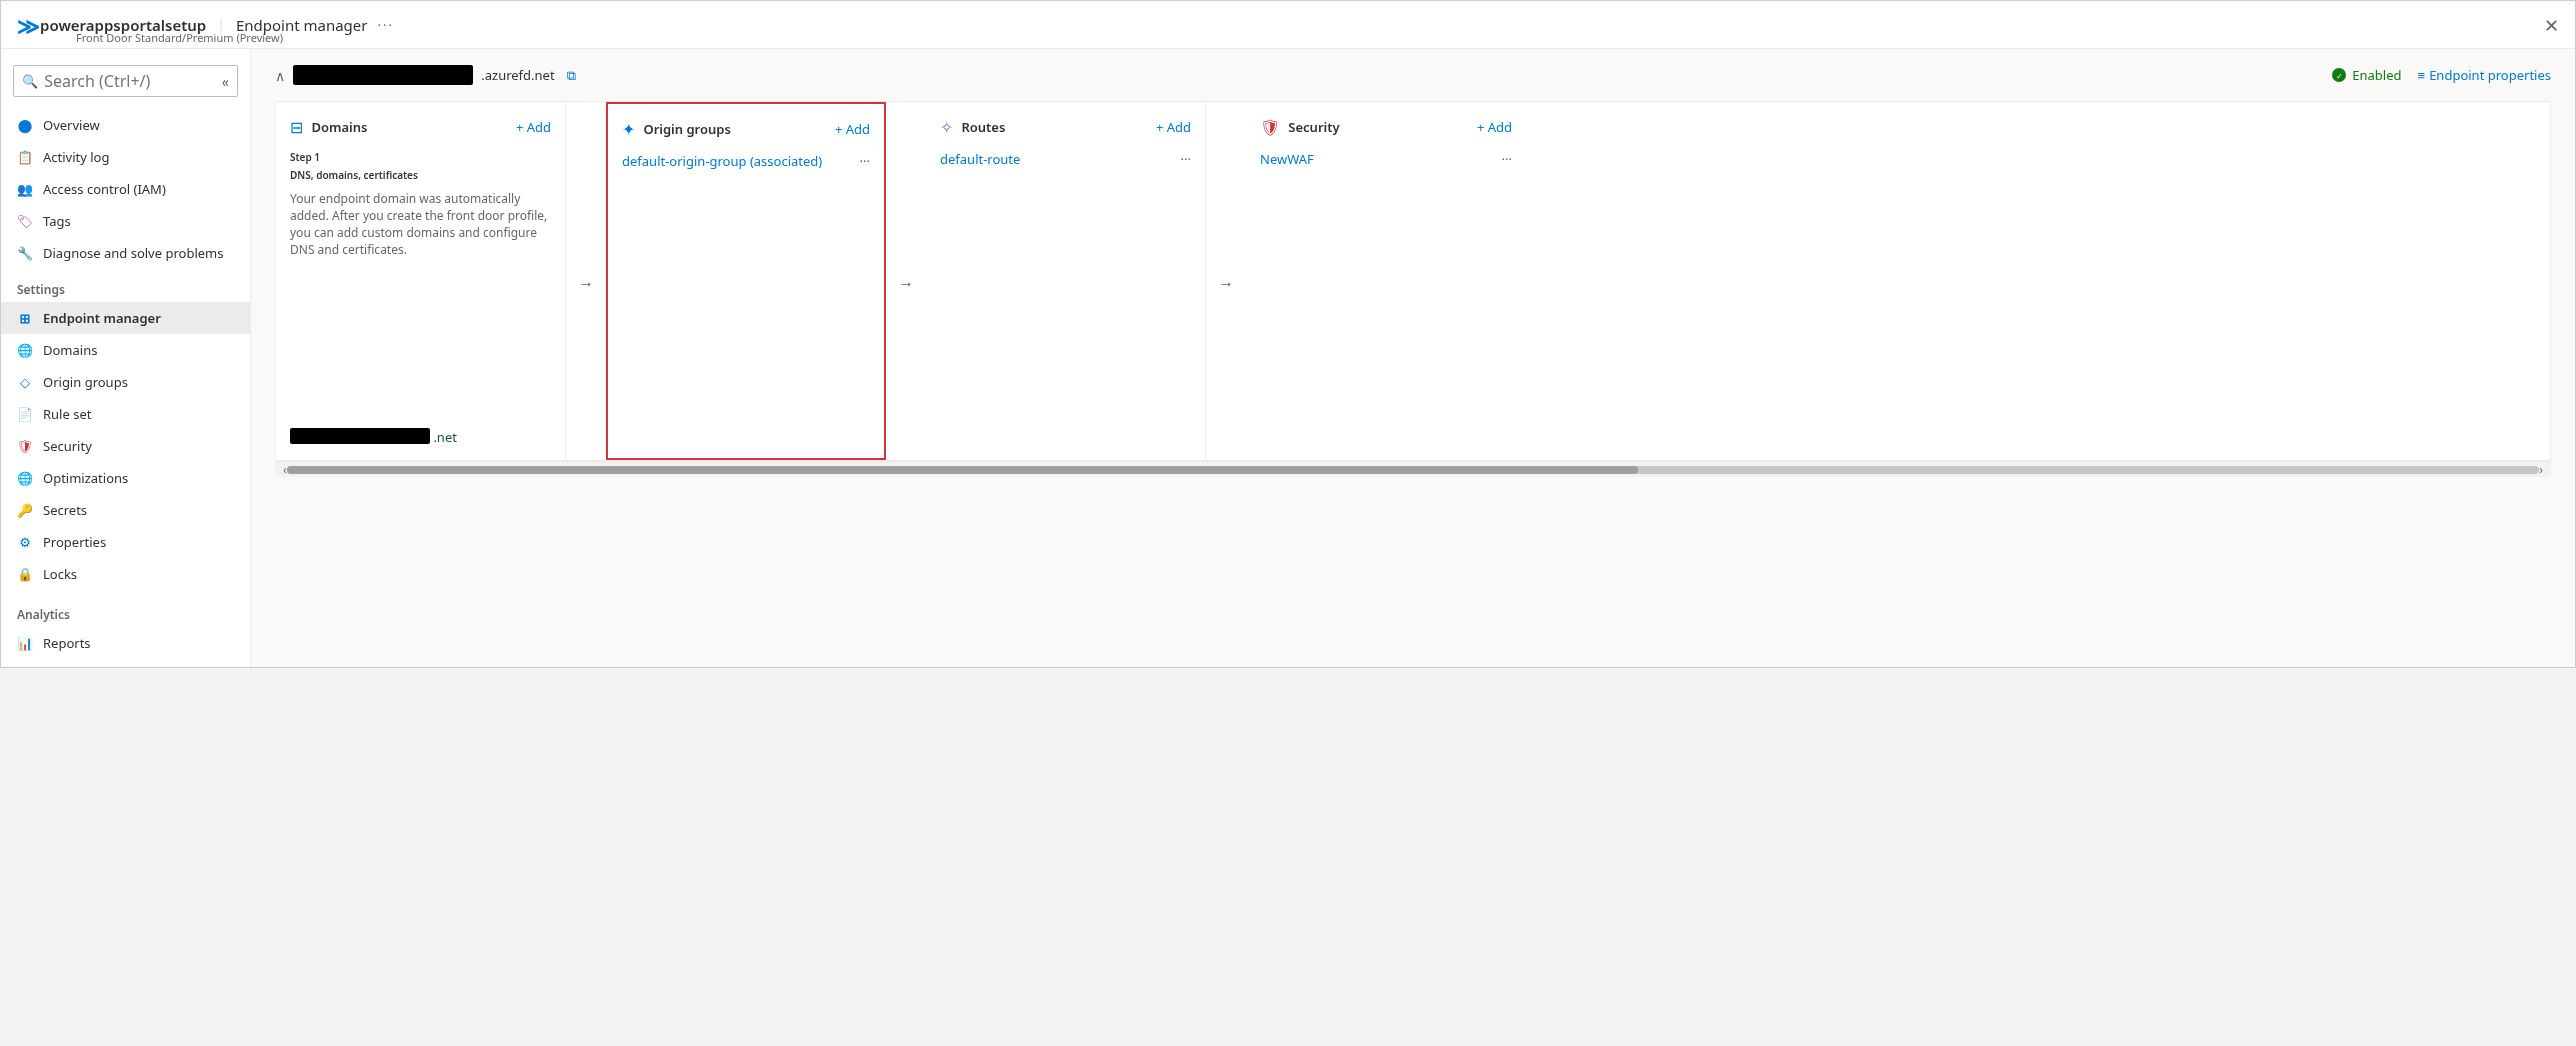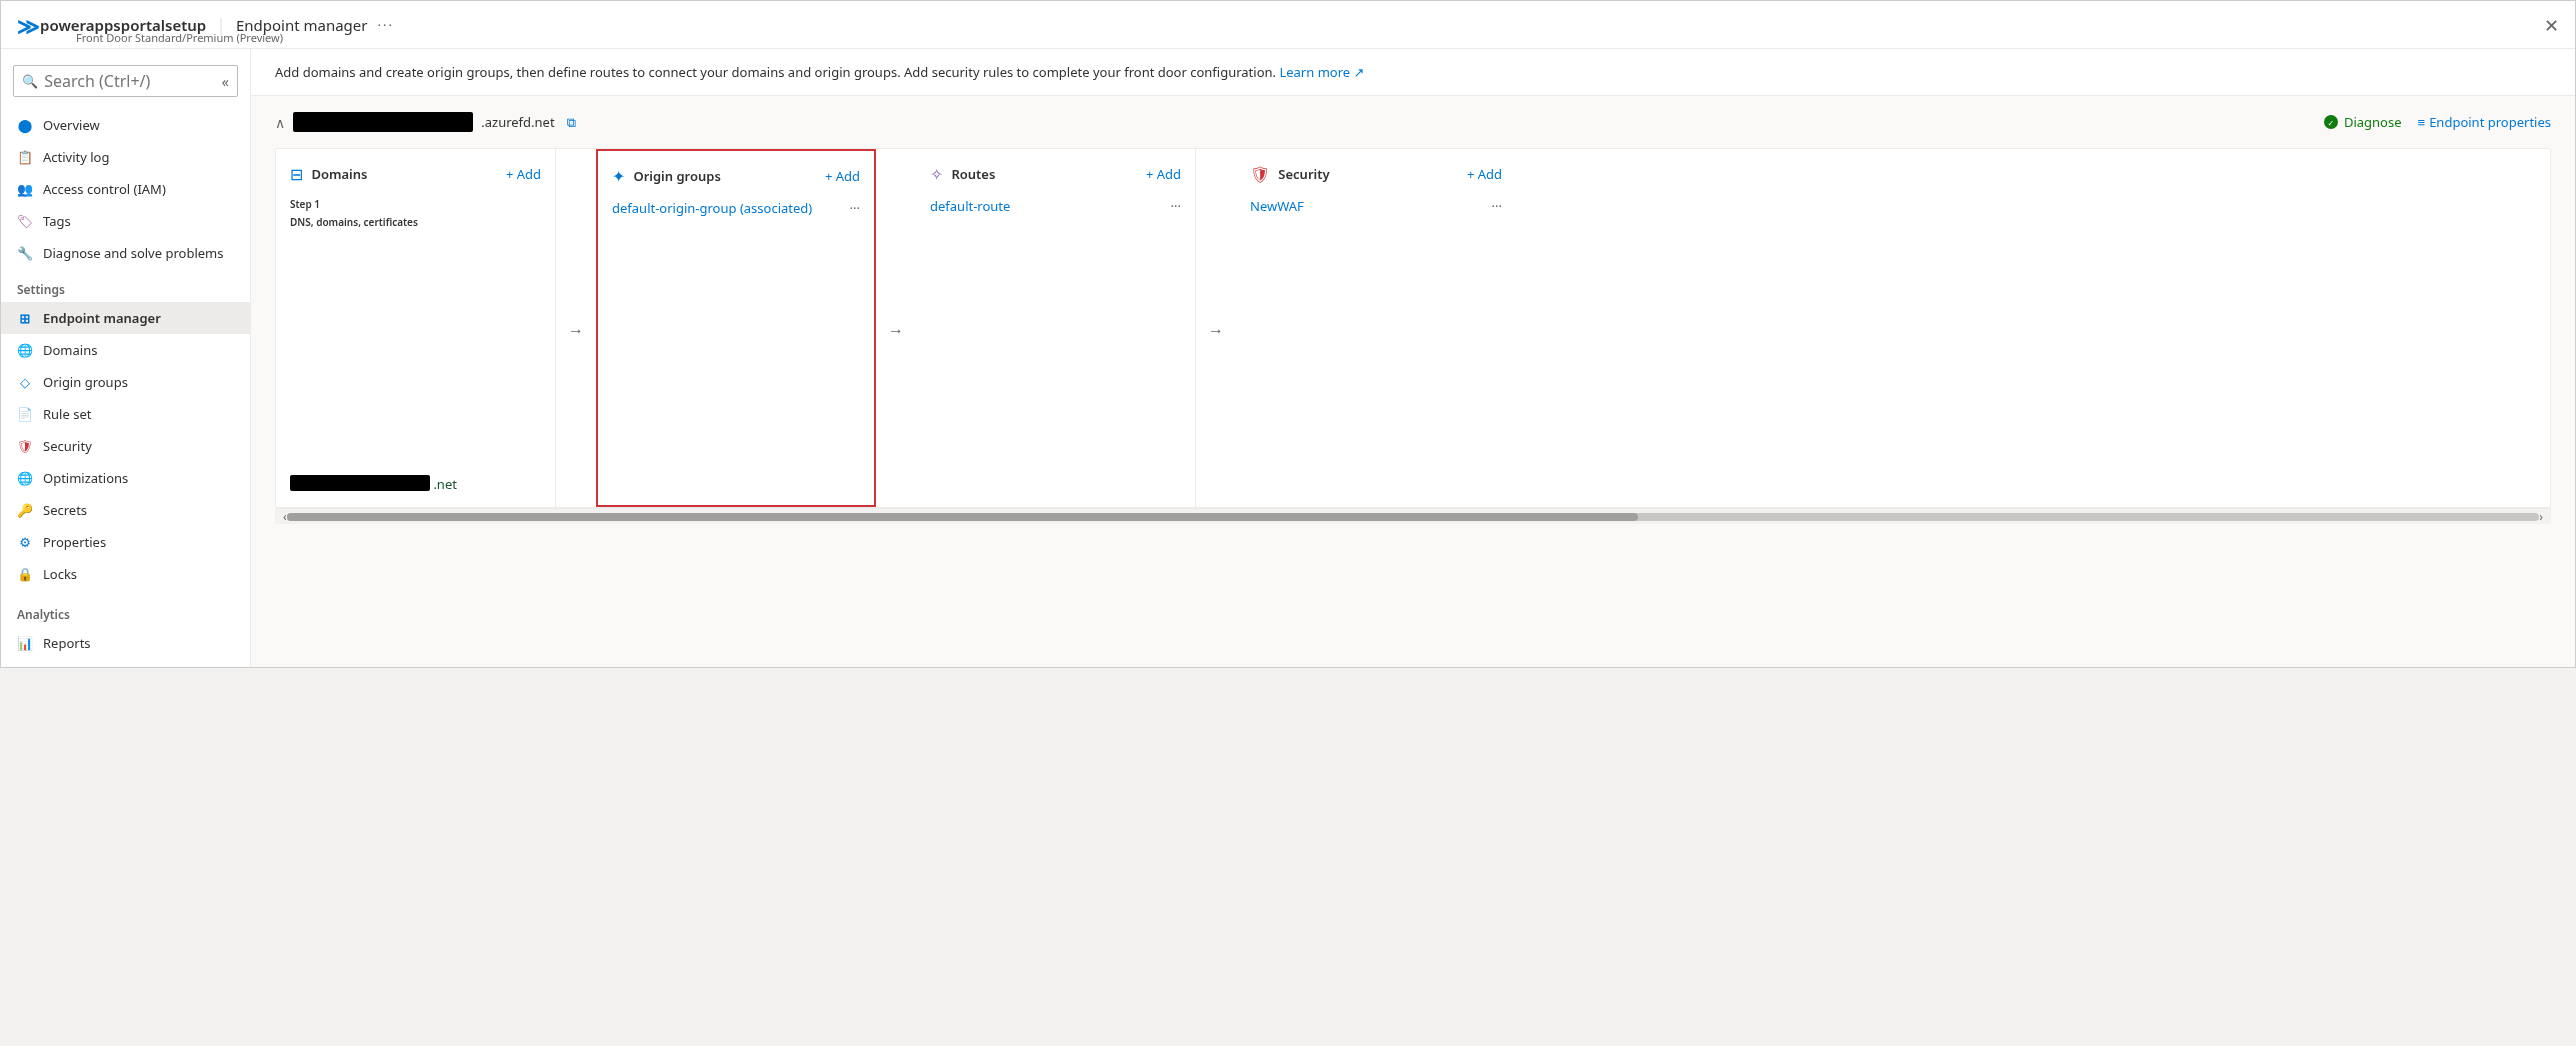--- a/index.html
+++ b/index.html
@@ -143,58 +143,54 @@
       </div>
 
       <div class="section-header analytics-section">Analytics</div>
       <div class="nav-item">
         <span class="nav-icon" style="color:#0078d4;">📊</span>
         <span>Reports</span>
       </div>
     </div>
 
     <div class="content">
-      <div class="info-bar">
-        <span>Add domains and create origin groups, then define routes to connect your domains and origin groups. Add security rules to complete your front door configuration.</span>
-        <a href="#">
-          <span>Learn more</span>
-          <span> ↗</span>
-        </a>
-      </div>
 
       <div class="endpoint-manager">
 
         <div class="endpoint-header">
           <span class="chevron">∧</span>
           <span class="endpoint-name">&nbsp;</span>
           <span class="endpoint-suffix">.azurefd.net</span>
           <span class="copy-icon">⧉</span>
           <div class="endpoint-status">
             <div class="status-enabled">
               <div class="status-dot"></div>
-              <span>Diagnose</span>
+              <span>Enabled</span>
             </div>
             <div class="endpoint-props">
               <span>≡</span>
               <span>Endpoint properties</span>
             </div>
           </div>
         </div>
 
         <div style="display:flex; align-items:stretch; border:1px solid #edebe9; border-radius:2px; background:#fff; min-height:360px; overflow-x:auto;">
 
           <div style="min-width:280px; max-width:290px; border-right:1px solid #edebe9; padding:14px; position:relative;">
             <div class="column-header">
               <span style="color:#0078d4; font-size:16px;">⊟</span>
               <span class="column-title">Domains</span>
               <span class="add-btn">+ Add</span>
             </div>
             <div class="step-info">
               <div class="step-label">Step 1</div>
               <div class="step-label">DNS, domains, certificates</div>
+            </div>
+            <div class="step-desc">
+              Your endpoint domain was automatically added. After you create the front door profile, you can add custom domains and configure DNS and certificates.
             </div>
             <div style="position:absolute; bottom:14px; left:14px;">
               <span class="redacted">&nbsp;&nbsp;&nbsp;&nbsp;&nbsp;&nbsp;&nbsp;&nbsp;&nbsp;&nbsp;&nbsp;&nbsp;&nbsp;&nbsp;&nbsp;&nbsp;&nbsp;&nbsp;&nbsp;&nbsp;&nbsp;&nbsp;&nbsp;&nbsp;&nbsp;&nbsp;&nbsp;</span>
               <span style="color:#14532d; font-size:13px;">.net</span>
             </div>
           </div>
 
           <div class="arrow-connector">→</div>
 
           <div style="min-width:280px; max-width:290px; border:2px solid #d13438; padding:14px; position:relative;">

